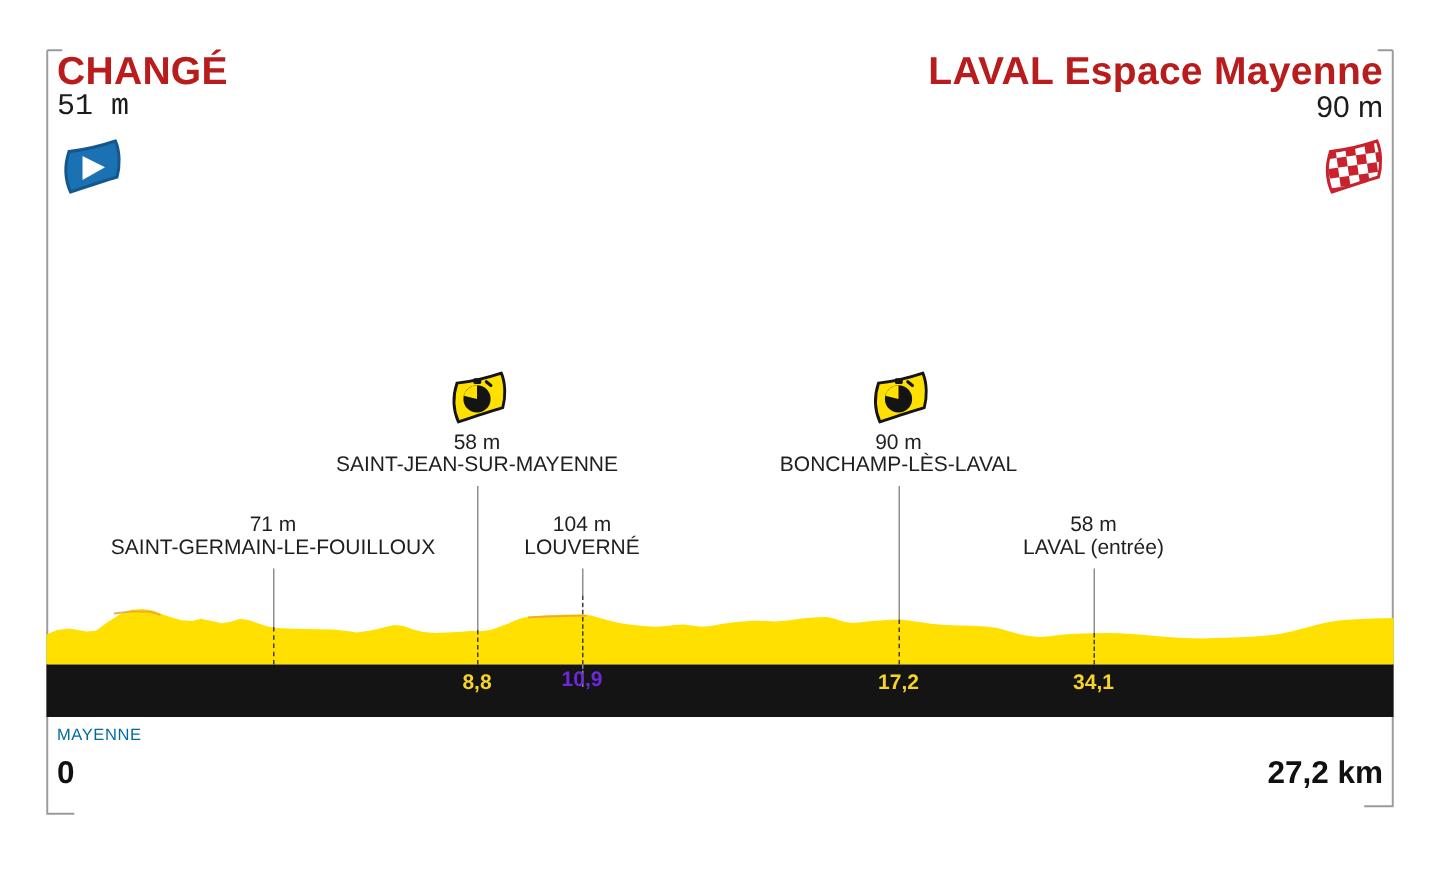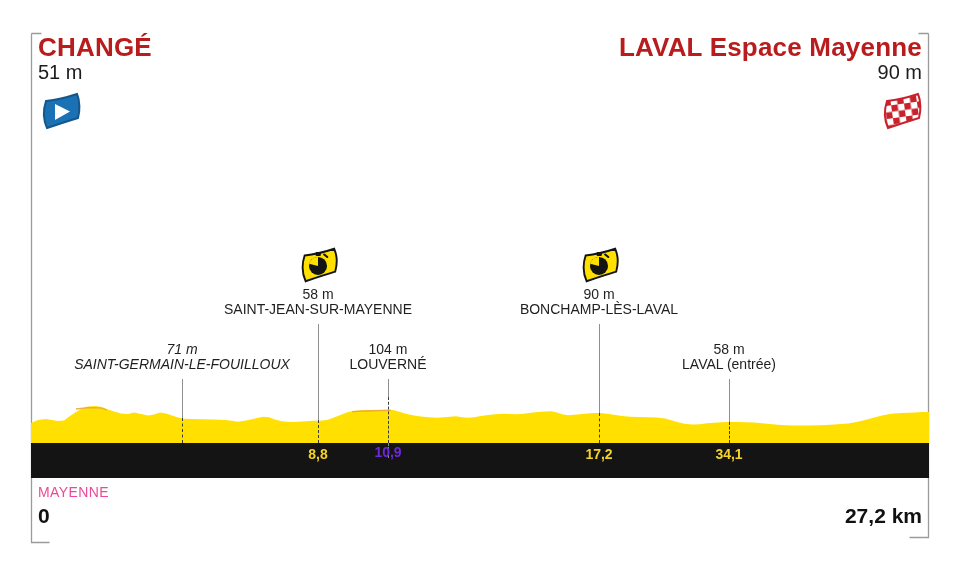--- a/index.html
+++ b/index.html
@@ -10,40 +10,40 @@
   .elev-big{font-size:20px;line-height:1;color:#1c1c1c;}
   .right-align{text-align:right;}
   .wp{position:absolute;top:0;width:300px;height:454px;pointer-events:none;}
   .wp-elev{position:absolute;width:100%;text-align:center;font-size:14px;line-height:15px;color:#1f1f1f;}
   .wp-name{position:absolute;width:100%;text-align:center;font-size:14px;line-height:15px;color:#1f1f1f;}
   .vsolid{position:absolute;left:150px;width:0;border-left:1px solid #8f8f8f;}
   .vdash{position:absolute;left:150px;width:0;border-left:1px dashed #3c3c3c;}
   .vdash-gray{position:absolute;left:150px;width:0;border-left:1px dashed #8e8e8e;}
   .km-label{position:absolute;width:100%;text-align:center;font-size:14px;font-weight:bold;color:#F5D327;line-height:16px;}
   .flag{position:absolute;left:129px;top:245px;}
-  .dept{font-size:14px;letter-spacing:.4px;color:#ec4899;}
+  .dept{font-size:11px;letter-spacing:.4px;color:#0369a1;}
   .big-km{font-size:21px;font-weight:bold;color:#111;line-height:1;}
   svg{display:block;}
 </style>
 </head>
 <body>
 
 <div id="canvas">
 
   <svg class="abs" style="left:0;top:0;" width="960" height="579" viewBox="0 0 960 579">
     <path d="M31.5,33.5 h10 M31.5,33.5 V542.5 h18" fill="none" stroke="#9B9B9B" stroke-width="1.3"></path>
     <path d="M928.5,33.5 h-10 M928.5,33.5 V537.5 h-19" fill="none" stroke="#9B9B9B" stroke-width="1.3"></path>
     <polygon id="profile-shape" points="31,423 38,420 46,419 52,420 58,421 64,420.5 70,416 76,412 82,408.5 88,406.5 95,406 102,407 108,409.5 114,411.5 121,413.5 128,414 134,412.5 141,414 148,415.5 154,414.5 160,412.5 166,413.5 172,415.5 178,417.5 184,418.7 192,419 202,419.3 212,419.5 222,419.7 230,420.5 238,421.7 246,420.5 252,419.3 257,418 263,416.7 269,417.3 275,419.5 282,421.3 290,422 298,421.7 306,421.3 313,420.7 320,420.8 327,420 334,417.5 341,414.7 348,412 355,410.8 363,410.3 371,410 380,409.7 388,409.5 394,410.3 400,412 407,414 414,415.5 421,416.5 429,417.3 437,417.8 444,417.3 450,416.7 456,416.3 462,417.2 468,417.8 474,417.3 481,416 488,415 495,414.3 503,413.8 510,414 517,414.3 524,413.8 531,412.8 538,412 545,411.5 551,411.3 556,412.3 562,414.3 568,415.3 574,414.8 580,414.2 587,413.6 594,413.1 600,413 607,413.8 614,414.8 622,416 630,416.7 639,417 648,417.2 657,417.6 665,418.6 672,420.6 679,422.6 686,424 693,424.6 700,424.2 707,423.2 714,422.7 722,422.3 730,422.1 738,422 746,422.2 754,422.6 762,423.2 770,424 778,424.7 786,425.2 794,425.5 802,425.6 810,425.4 818,425.2 826,424.9 834,424.5 841,424 848,423.4 854,422.5 861,421 868,419.2 875,417.3 882,415.5 888,414.3 894,413.5 901,413 908,412.7 915,412.4 922,412.1 929,412 929,443 31,443" fill="#FFE000"></polygon>
     <polyline id="ridge-a" fill="none" stroke-width="1.3" opacity="0.85" points="76,409 88,407.6 100,407.8 107,410" stroke="#E9A13B"></polyline>
     <polyline id="ridge-b" fill="none" stroke-width="1.3" opacity="0.85" points="352,411.6 365,411 380,410.6 391,410.4" stroke="#E9A13B"></polyline>
     <rect id="distance-bar" x="31" y="443" width="898" height="35" fill="#141414"></rect>
   </svg>
 
   <div class="abs town" style="left:38px;top:34px;">CHANGÉ</div>
-  <div class="abs elev-big" style="left:38px;top:62px;">51 m</div>
+  <div class="abs elev-big" style="left:38px;top:62px;font-family:Liberation Mono, monospace;">51 m</div>
   <svg class="abs" style="left:38px;top:91px;" width="44" height="40" viewBox="0 0 44 40">
     <path d="M8,10 C18,9 30,6 39,3 C42,10 42,20 40,27 C30,30 18,34 9,37 C5,28 5,19 8,10 Z" fill="#1A71B4" stroke="#14578C" stroke-width="2"></path>
     <polygon points="17,13 17,29 32,20.5" fill="#fff"></polygon>
   </svg>
 
   <div class="abs town right-align" style="right:38px;top:34px;">LAVAL Espace Mayenne</div>
   <div class="abs elev-big right-align" style="right:38px;top:62px;">90 m</div>
   <svg class="abs" style="left:879px;top:91px;" width="44" height="40" viewBox="0 0 44 40">
     <defs>
       <clipPath id="flagclip">
@@ -52,21 +52,21 @@
       <pattern id="checker" width="13" height="13" patternUnits="userSpaceOnUse" patternTransform="rotate(-8 22 20)">
         <rect x="0" y="0" width="6.5" height="6.5" fill="#C8232C"></rect>
         <rect x="6.5" y="6.5" width="6.5" height="6.5" fill="#C8232C"></rect>
       </pattern>
     </defs>
     <path d="M8,10 C18,9 30,6 39,3 C42,10 42,20 40,27 C30,30 18,34 9,37 C5,28 5,19 8,10 Z" fill="#fff"></path>
     <rect x="0" y="0" width="44" height="40" fill="url(#checker)" clip-path="url(#flagclip)"></rect>
     <path d="M8,10 C18,9 30,6 39,3 C42,10 42,20 40,27 C30,30 18,34 9,37 C5,28 5,19 8,10 Z" fill="none" stroke="#C8232C" stroke-width="2"></path>
   </svg>
 
-  <div class="wp" style="left:32px;font-style:italic;">
+  <div class="wp" style="left:32px;">
     <div class="wp-elev" style="top:342px;">71 m</div>
     <div class="wp-name" style="top:357px;">SAINT-GERMAIN-LE-FOUILLOUX</div>
     <div class="vsolid" style="top:379px;height:39px;"></div>
     <div class="vdash" style="top:418px;height:25px;"></div>
   </div>
 
   <div class="wp" style="left:168px;">
     <svg class="flag" width="42" height="40" viewBox="0 0 44 40">
       <path d="M8,10 C18,9 30,6 39,3 C42,10 42,20 40,27 C30,30 18,34 9,37 C5,28 5,19 8,10 Z" fill="#FFE000" stroke="#141414" stroke-width="2"></path>
       <rect x="19.5" y="6.5" width="5.5" height="4" rx="1" fill="#141414"></rect>

